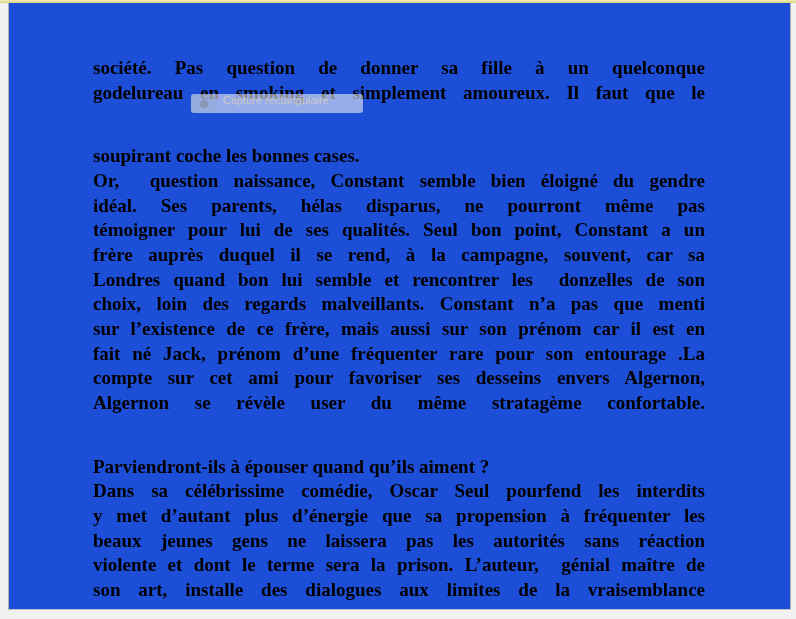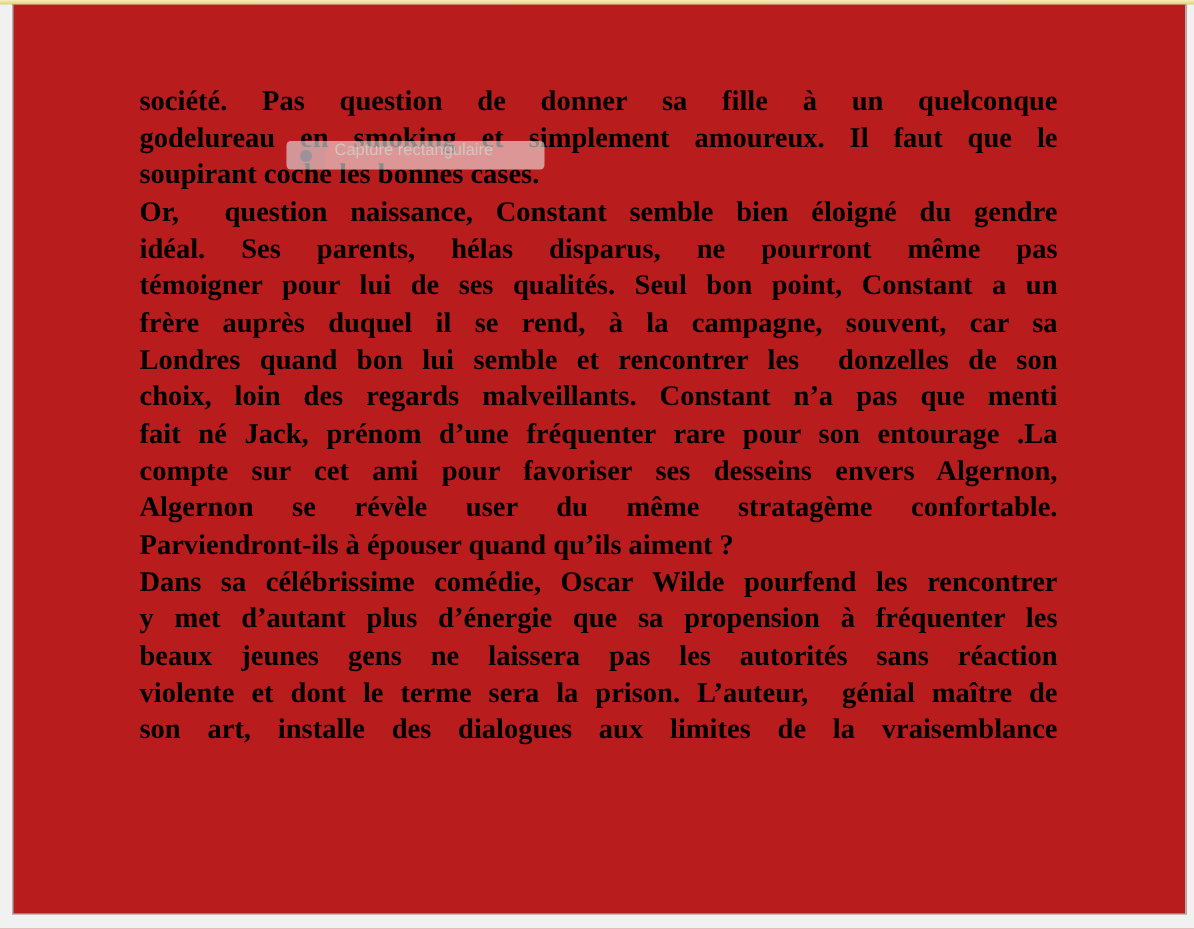--- a/index.html
+++ b/index.html
@@ -19,21 +19,21 @@
   .top-accent {
     position: absolute;
     left: 0; top: 0;
     width: 796px; height: 3px;
     background: linear-gradient(#f4eec2, #ddd170);
   }
   .paper {
     position: absolute;
     left: 8px; top: 3px;
     width: 781px; height: 606px;
-    background: #b91c1c;
+    background: #1d4ed8;
     border-left: 1px solid #b2b2b2;
     border-right: 1px solid #b2b2b2;
     border-bottom: 1px solid #c0c0c0;
     overflow: hidden;
   }
   .text-block {
     position: absolute;
     left: 84px; top: 53px;
     width: 612px;
     color: #000000;
@@ -42,20 +42,21 @@
     line-height: 24.65px;
   }
   .line {
     white-space: pre-wrap;
     text-align: justify;
     text-align-last: justify;
   }
   .line.para-end {
     text-align: center;
     text-align-last: left;
+    margin-top: 39px;
   }
   .capture-tooltip {
     position: absolute;
     left: 170px; top: 91px;
     width: 172px; height: 19px;
     border-radius: 3px;
     background: rgba(252, 252, 252, 0.55);
     display: flex;
     align-items: flex-start;
     overflow: hidden;
@@ -93,25 +94,26 @@
     <div class="text-block">
         <div class="line">société. Pas question de donner sa fille à un quelconque</div>
         <div class="line">godelureau en smoking et simplement amoureux. Il faut que le</div>
         <div class="line para-end">soupirant coche les bonnes cases.</div>
         <div class="line">Or,  question naissance, Constant semble bien éloigné du gendre</div>
         <div class="line">idéal. Ses parents, hélas disparus, ne pourront même pas</div>
         <div class="line">témoigner pour lui de ses qualités. Seul bon point, Constant a un</div>
         <div class="line">frère auprès duquel il se rend, à la campagne, souvent, car sa</div>
         <div class="line">Londres quand bon lui semble et rencontrer les  donzelles de son</div>
         <div class="line">choix, loin des regards malveillants. Constant n’a pas que menti</div>
+        <div class="line">sur l’existence de ce frère, mais aussi sur son prénom car il est en</div>
         <div class="line">fait né Jack, prénom d’une fréquenter rare pour son entourage .La</div>
         <div class="line">compte sur cet ami pour favoriser ses desseins envers Algernon,</div>
         <div class="line">Algernon se révèle user du même stratagème confortable.</div>
         <div class="line para-end">Parviendront-ils à épouser quand qu’ils aiment ?</div>
-        <div class="line">Dans sa célébrissime comédie, Oscar Wilde pourfend les rencontrer</div>
+        <div class="line">Dans sa célébrissime comédie, Oscar Seul pourfend les interdits</div>
         <div class="line">y met d’autant plus d’énergie que sa propension à fréquenter les</div>
         <div class="line">beaux jeunes gens ne laissera pas les autorités sans réaction</div>
         <div class="line">violente et dont le terme sera la prison. L’auteur,  génial maître de</div>
         <div class="line">son art, installe des dialogues aux limites de la vraisemblance</div>
       </div>
 
     <div class="capture-tooltip">
       <div class="icon-cell">
         <div class="dot"></div>
       </div>

